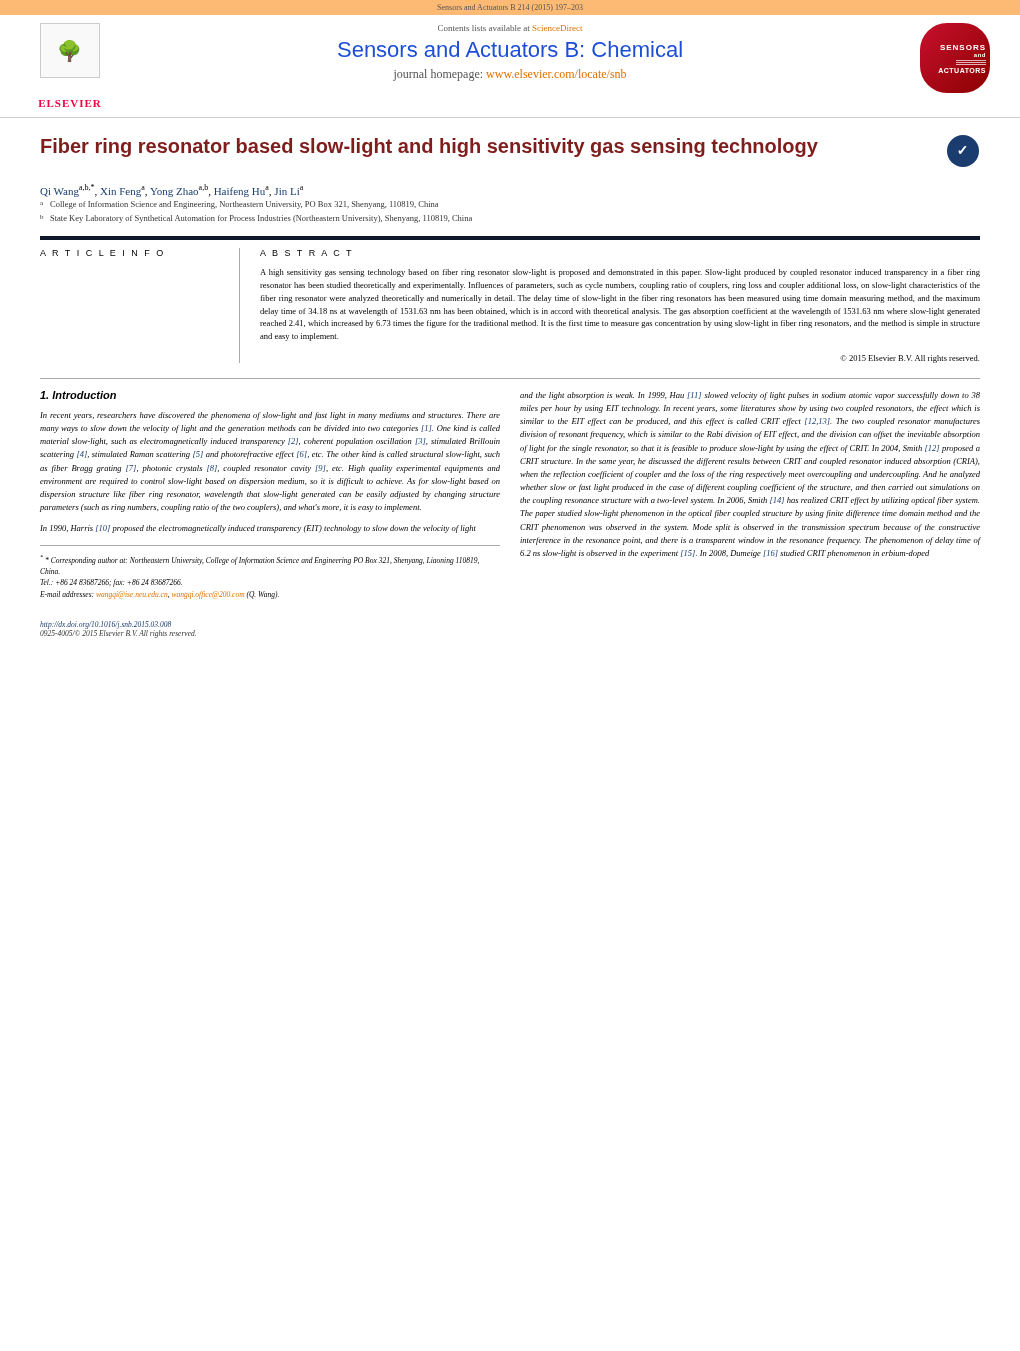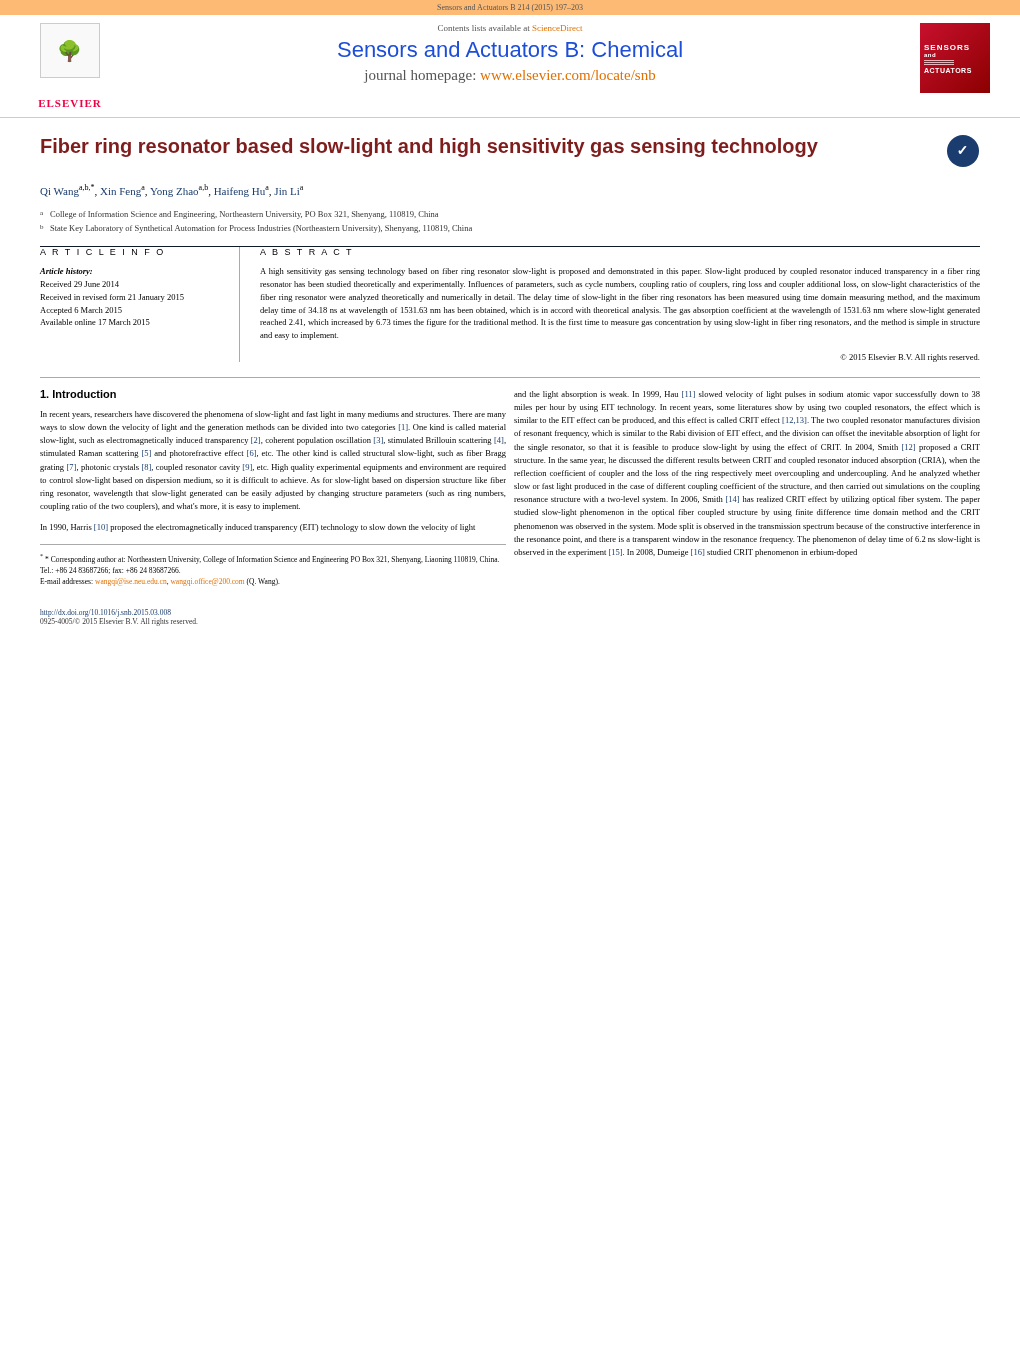--- a/index.html
+++ b/index.html
@@ -85,47 +85,48 @@
     .journal-title-main {
       font-size: 22px;
       font-weight: normal;
       color: #1d4ed8;
       font-family: Arial, sans-serif;
       text-align: center;
       margin-bottom: 4px;
     }
 
     .journal-homepage {
-      font-size: 15px;
+      font-size: 12px;
       color: #555;
       text-align: right;
     }
 
     .sensors-logo {
       width: 80px;
       display: flex;
       flex-direction: column;
       align-items: flex-end;
     }
 
     .sensors-logo-box {
       width: 70px;
       height: 70px;
       background: linear-gradient(135deg, #c8102e 0%, #8b0000 100%);
       display: flex;
       flex-direction: column;
-      align-items: flex-start;
+      align-items: flex-end;
       justify-content: center;
       color: #fff;
       font-size: 6.5px;
       font-weight: bold;
       font-family: Arial, sans-serif;
       letter-spacing: 0.5px;
       padding: 4px;
       text-align: center;
+      border-radius: 27px;
     }
 
     .sensors-logo-box .sensors-text {
       font-size: 8px;
       letter-spacing: 1px;
     }
 
     .sensors-logo-box .and-text {
       font-size: 6px;
     }
@@ -187,21 +188,21 @@
       align-items: center;
       justify-content: center;
       color: white;
       font-size: 14px;
       font-weight: bold;
     }
 
     
     .authors {
       font-size: 11px;
-      margin-bottom: 12px;
+      margin-bottom: 2px;
       color: #000;
     }
 
     .authors sup {
       font-size: 8px;
     }
 
     .author-link {
       color: #1a3c6e;
       text-decoration: none;
@@ -223,22 +224,22 @@
     .aff-sup {
       font-size: 7px;
       min-width: 10px;
     }
 
     
     .two-columns {
       display: flex;
       gap: 20px;
       margin-bottom: 15px;
-      border-top: 1px solid #0f172a;
-      padding-top: 0;
+      border-top: 4px solid #0f172a;
+      padding-top: 8px;
     }
 
     .left-column {
       width: 200px;
       flex-shrink: 0;
       border-right: 1px solid #aaa;
       padding-right: 15px;
     }
 
     .right-column {
@@ -302,21 +303,22 @@
 
     
     .article-divider {
       border: none;
       border-top: 1px solid #aaa;
       margin: 10px 0;
     }
 
     .main-content {
       display: flex;
-      gap: 8px;
+      gap: 20px;
+      font-style: italic;
     }
 
     .content-left {
       flex: 1;
     }
 
     .content-right {
       flex: 1;
     }
 
@@ -472,27 +474,20 @@
         <sup class="aff-sup">b</sup>
         <span>State Key Laboratory of Synthetical Automation for Process Industries (Northeastern University), Shenyang, 110819, China</span>
       </div>
     </div>
 
     <div class="two-columns">
 
       <div class="left-column">
         <div class="section-heading">A R T I C L E   I N F O</div>
 
-        <div class="article-info-block">
-          <div class="info-label italic bold">Article history:</div>
-          <div class="info-date">Received 29 June 2014</div>
-          <div class="info-date">Received in revised form 21 January 2015</div>
-          <div class="info-date">Accepted 6 March 2015</div>
-          <div class="info-date">Available online 17 March 2015</div>
-        </div>
 
       </div>
 
       <div class="right-column">
         <div class="section-heading">A B S T R A C T</div>
         <div class="abstract-text">A high sensitivity gas sensing technology based on fiber ring resonator slow-light is proposed and demonstrated in this paper. Slow-light produced by coupled resonator induced transparency in a fiber ring resonator has been studied theoretically and experimentally. Influences of parameters, such as cycle numbers, coupling ratio of couplers, ring loss and coupler additional loss, on slow-light characteristics of the fiber ring resonator were analyzed theoretically and numerically in detail. The delay time of slow-light in the fiber ring resonators has been measured using time domain measuring method, and the maximum delay time of 34.18 ns at wavelength of 1531.63 nm has been obtained, which is in accord with theoretical analysis. The gas absorption coefficient at the wavelength of 1531.63 nm where slow-light generated reached 2.41, which increased by 6.73 times the figure for the traditional method. It is the first time to measure gas concentration by using slow-light in fiber ring resonators, and the method is simple in structure and easy to implement.</div>
         <div class="copyright-line">© 2015 Elsevier B.V. All rights reserved.</div>
       </div>
 
     </div>

